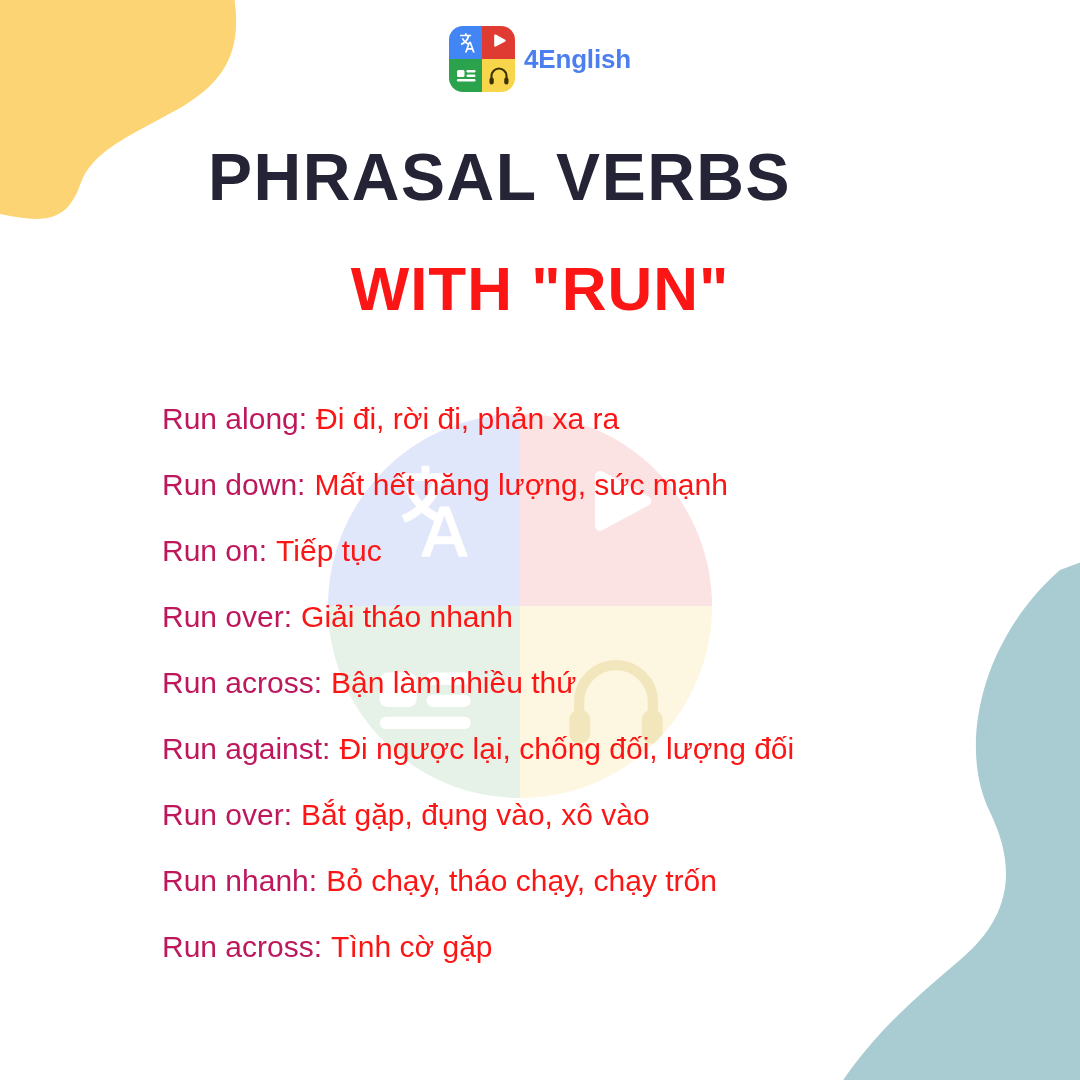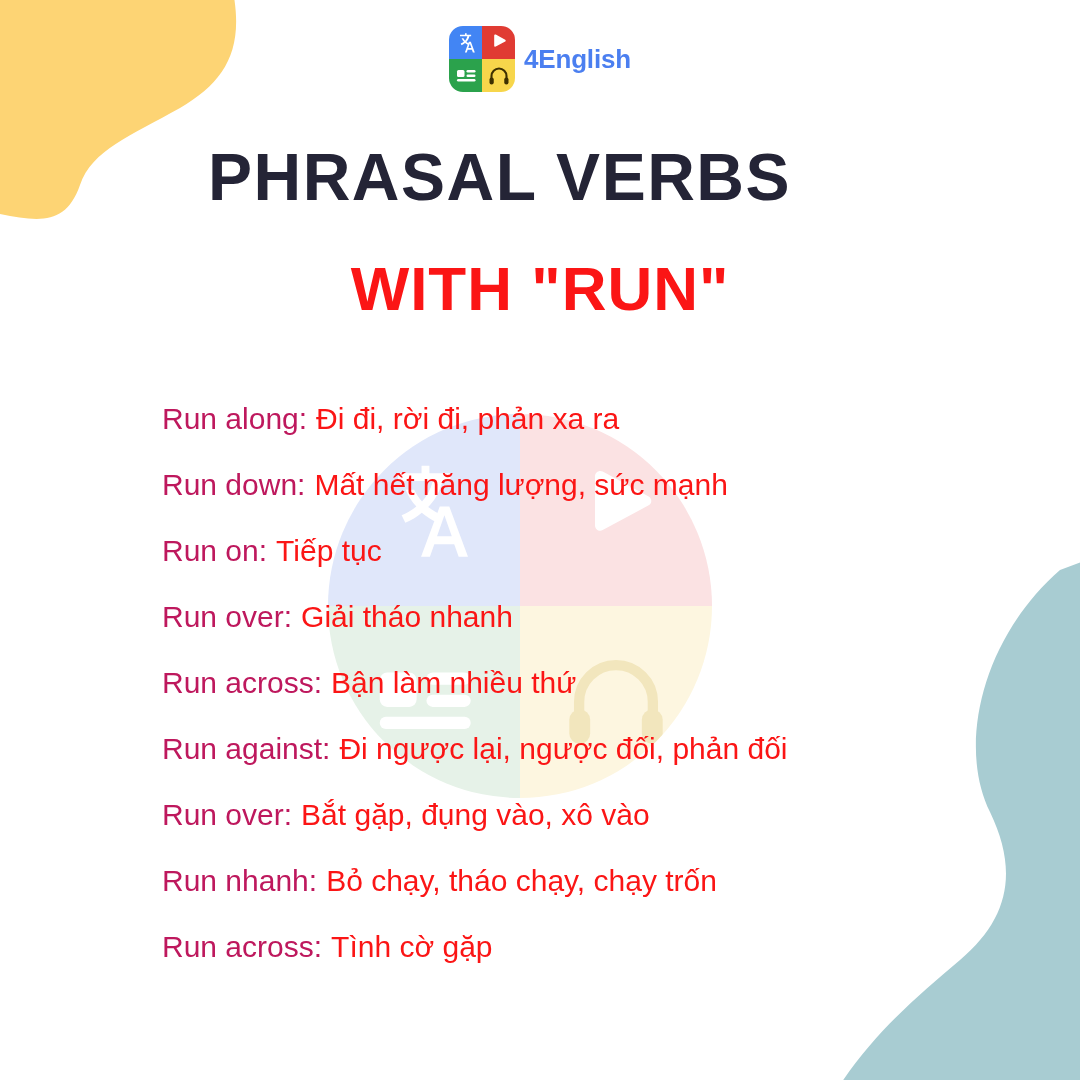--- a/index.html
+++ b/index.html
@@ -274,21 +274,21 @@
     <div class="vrow">
       <span class="vterm">Run over:</span>
       <span class="vmeaning">Giải tháo nhanh</span>
     </div>
     <div class="vrow">
       <span class="vterm">Run across:</span>
       <span class="vmeaning">Bận làm nhiều thứ</span>
     </div>
     <div class="vrow">
       <span class="vterm">Run against:</span>
-      <span class="vmeaning">Đi ngược lại, ngược đối, phản đối</span>
+      <span class="vmeaning">Đi ngược lại, chống đối, lượng đối</span>
     </div>
     <div class="vrow">
       <span class="vterm">Run over:</span>
       <span class="vmeaning">Bắt gặp, đụng vào, xô vào</span>
     </div>
     <div class="vrow">
       <span class="vterm">Run nhanh:</span>
       <span class="vmeaning">Bỏ chạy, tháo chạy, chạy trốn</span>
     </div>
     <div class="vrow">

